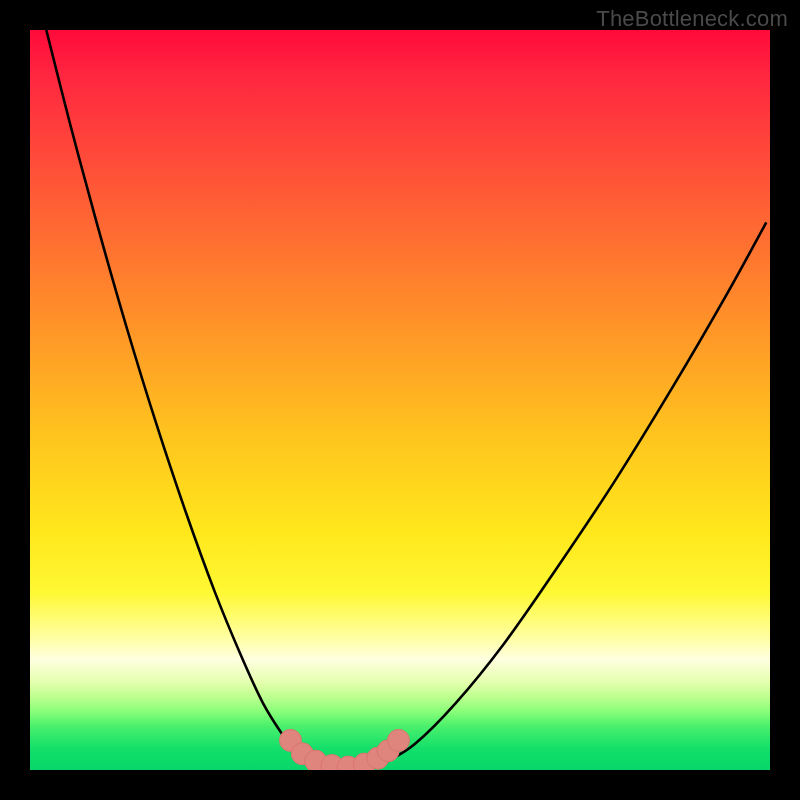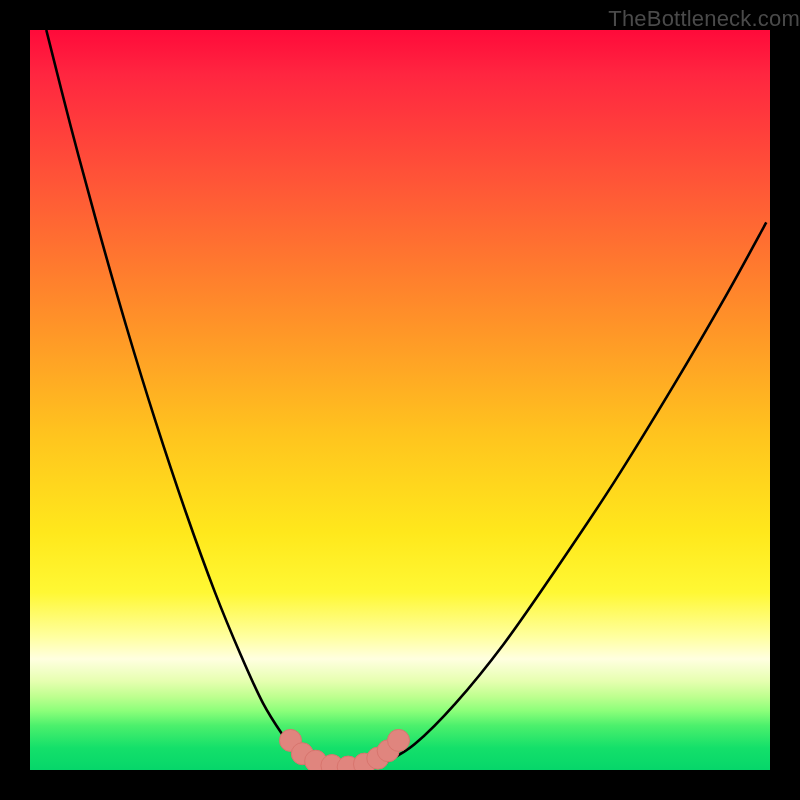--- a/index.html
+++ b/index.html
@@ -48,21 +48,21 @@
     );
   }
   .svg-layer {
     position: absolute;
     left: 0; top: 0;
     width: 740px; height: 740px;
   }
   .watermark {
     position: absolute;
     top: 6px;
-    right: 0;
+    right: 12px;
     color: #4a4a4a;
     font-size: 22px;
     letter-spacing: 0.2px;
     font-weight: 500;
     user-select: none;
   }
 </style>
 </head>
 <body>
 

